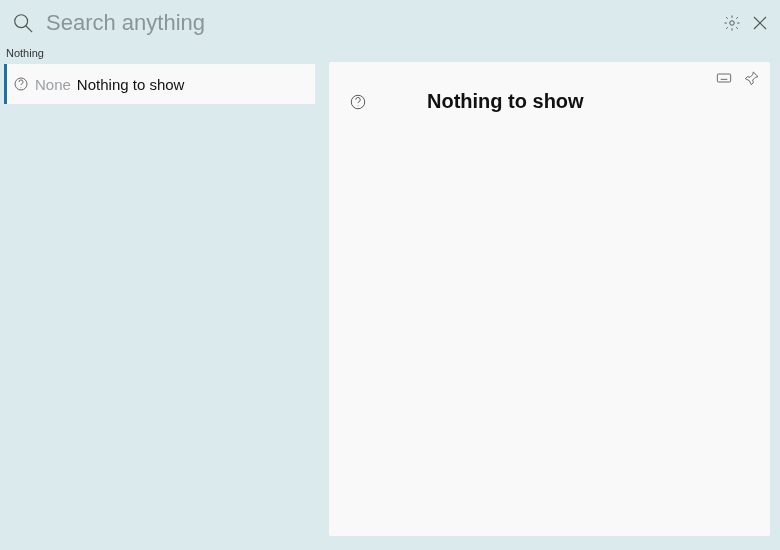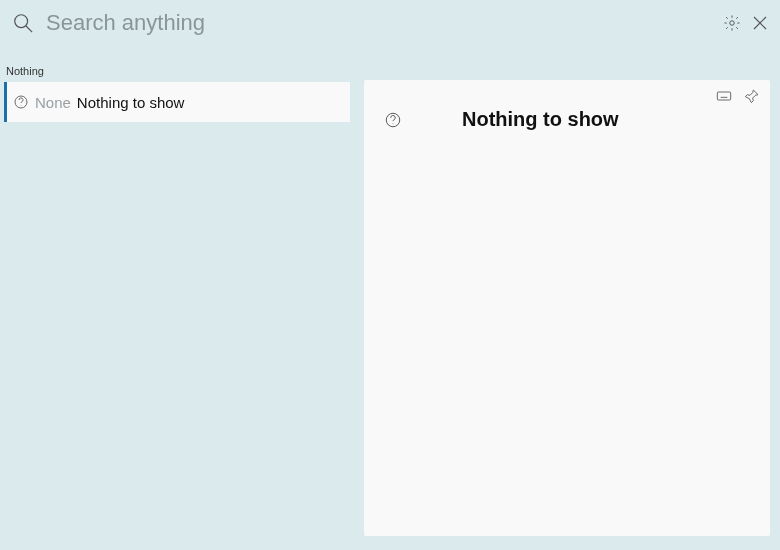--- a/index.html
+++ b/index.html
@@ -27,26 +27,25 @@
   .search-input::placeholder { color: #8a9499; font-weight: 400; }
   .header-actions { display: flex; align-items: center; gap: 8px; }
   .icon-btn { width: 20px; height: 20px; display: flex; align-items: center; justify-content: center; cursor: pointer; }
   .icon-btn svg { width: 18px; height: 18px; display: block; }
   
   .category {
     font-size: 11px;
     color: #333;
     padding: 0 0 2px 6px;
     line-height: 14px;
-    margin-top: 18px;
   }
   
   .content { flex: 1; display: flex; min-height: 0; }
   
-  .left-pane { width: 364px; display: flex; flex-direction: column; }
+  .left-pane { width: 329px; display: flex; flex-direction: column; }
   .result-row {
     background: #f9f9f9;
     border-left: 3px solid #1c6fa9;
     height: 40px;
     display: flex;
     align-items: center;
     padding: 0 8px 0 6px;
     gap: 6px;
     margin: 2px 14px 0 4px;
   }

